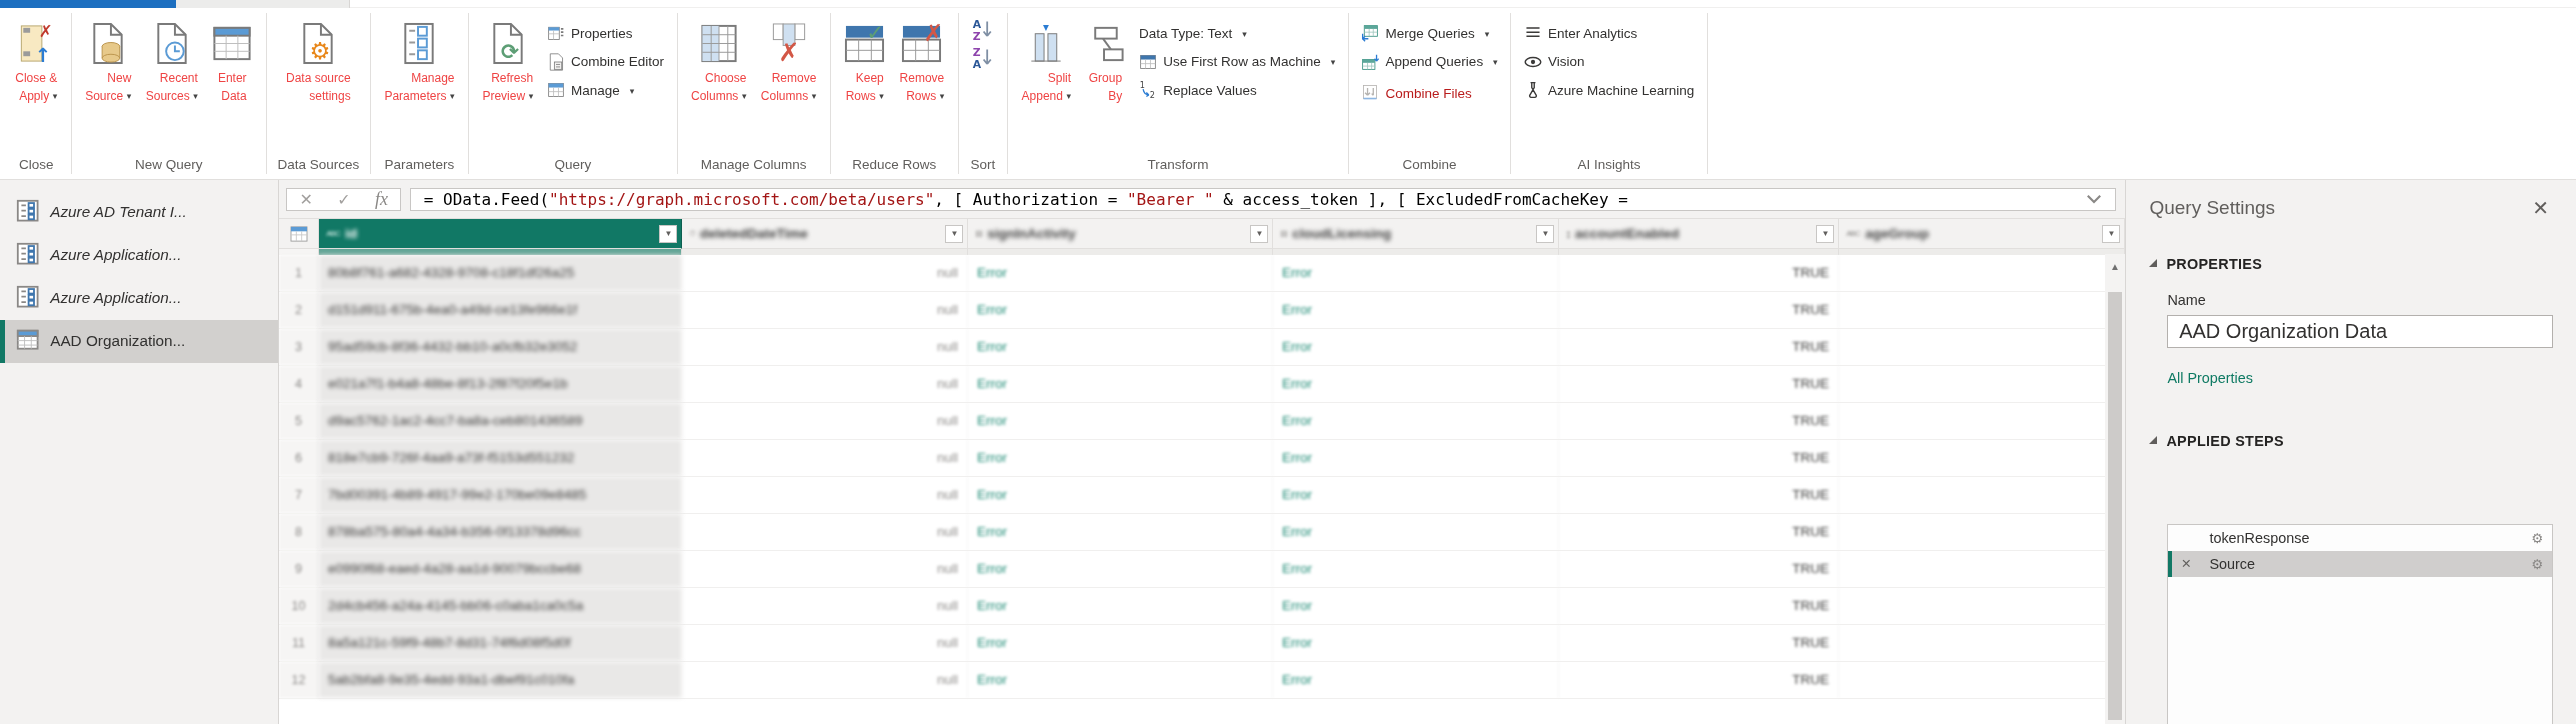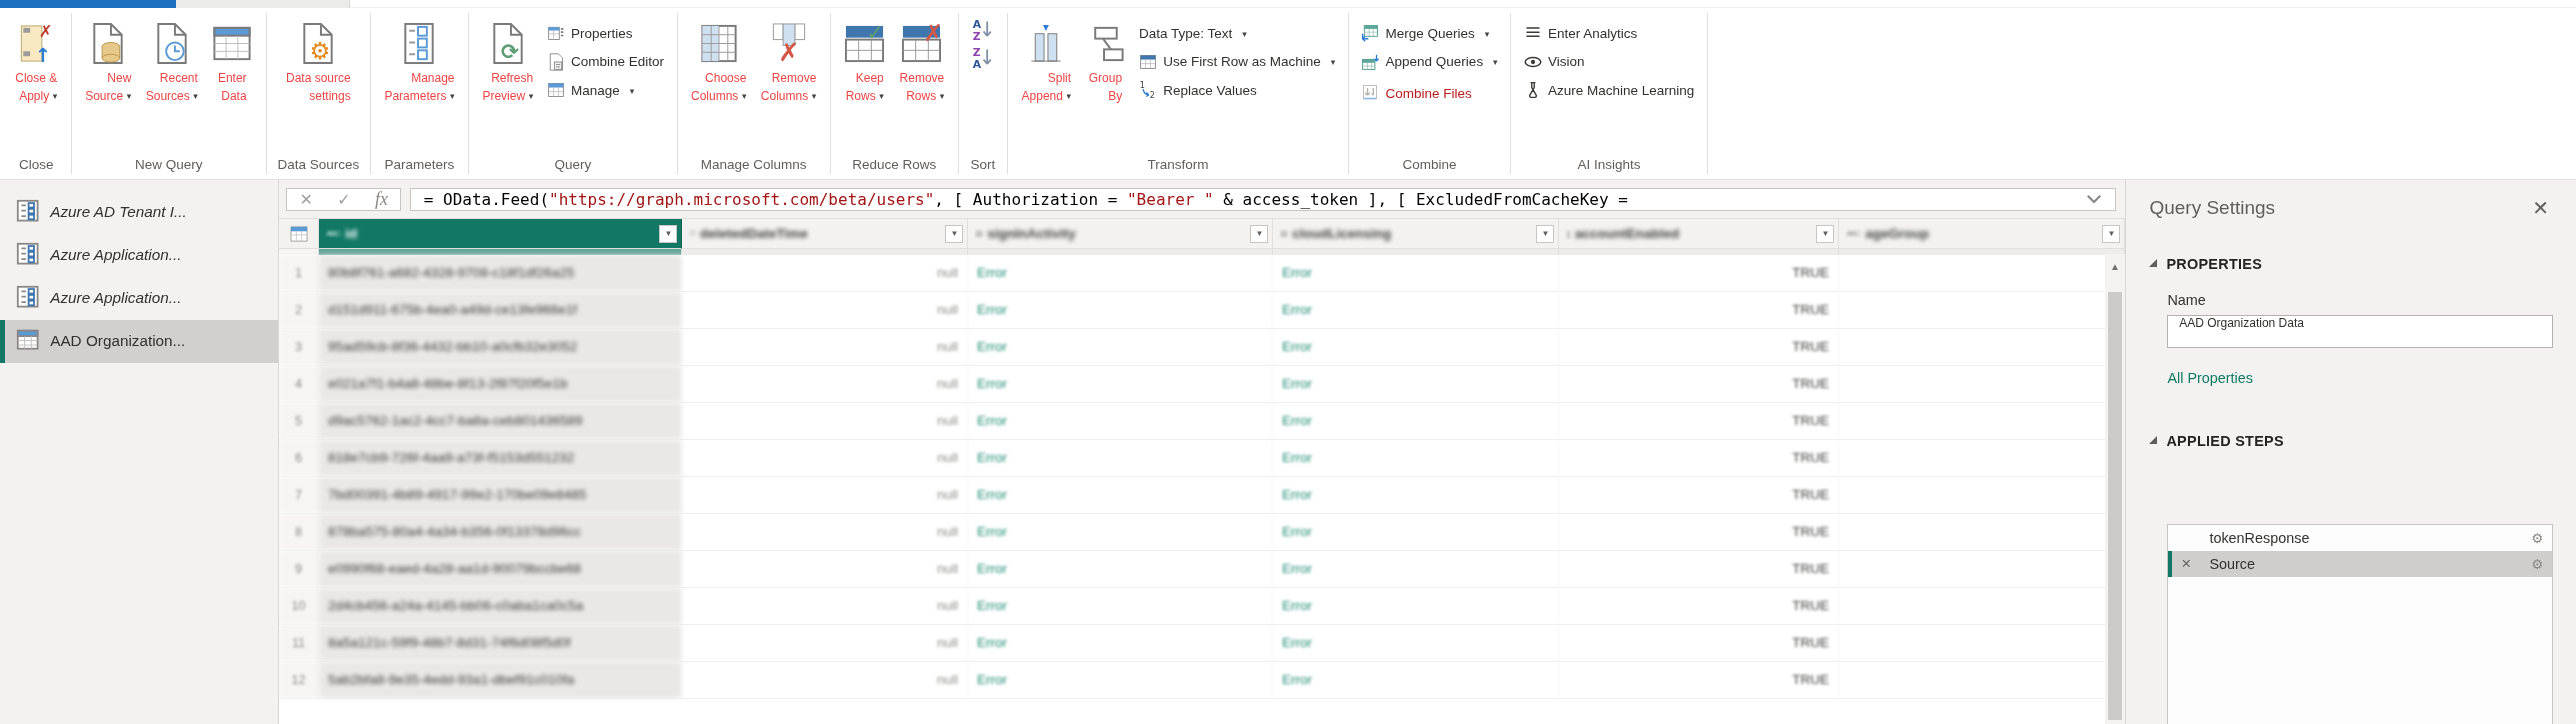--- a/index.html
+++ b/index.html
@@ -89,21 +89,21 @@
   
   .settings { width:451px; background:#f3f2f1; border-left:0.9px solid #d8d6d4; padding:16px 0 0 23.4px; position:relative; }
   .s-titlerow { display:flex; align-items:center; justify-content:space-between; padding-right:27px; }
   .s-title { font-size:19px; color:#605e5c; }
   .s-close { font-size:20px; color:#605e5c; cursor:default; }
   .s-sect { display:flex; align-items:center; gap:9px; margin-top:36px; font-size:14.4px; font-weight:bold;
     color:#252423; letter-spacing:0.3px; }
   .tri { width:0; height:0; border-left:8px solid transparent; border-bottom:8px solid #605e5c; transform:translateY(-0.9px); }
   .s-namelabel { margin:20px 0 7.2px 18px; font-size:14.4px; color:#323130; }
   .s-nameinput { margin-left:18px; width:386px; height:33px; background:#fff; border:0.9px solid #b3b0ad;
-    font-size:12px; color:#323130; display:flex; align-items:flex-start; padding:0 10.8px; }
+    font-size:20px; color:#323130; display:flex; align-items:center; padding:0 10.8px; }
   .s-allprops { margin:21.6px 0 0 18px; font-size:14.4px; color:#0e7a63; cursor:default; }
   .steps-box { margin:12.6px 0 0 18px; width:386px; position:absolute; top:331px; bottom:0; background:#fdfdfd;
     border:0.9px solid #c8c6c4; border-bottom:none; overflow:hidden; }
   .step { display:flex; align-items:center; height:26px; padding-left:41px; font-size:14.4px; color:#323130; position:relative; }
   .step .gear { position:absolute; right:9px; color:#8a8886; font-size:13.5px; }
   .step.selected { background:#d0cecd; }
   .step.selected::before { content:""; position:absolute; left:0; top:0; bottom:0; width:3.6px; background:#117865; }
   .step .del { position:absolute; left:12.6px; color:#605e5c; font-size:12.6px; }
 </style>
 </head>

